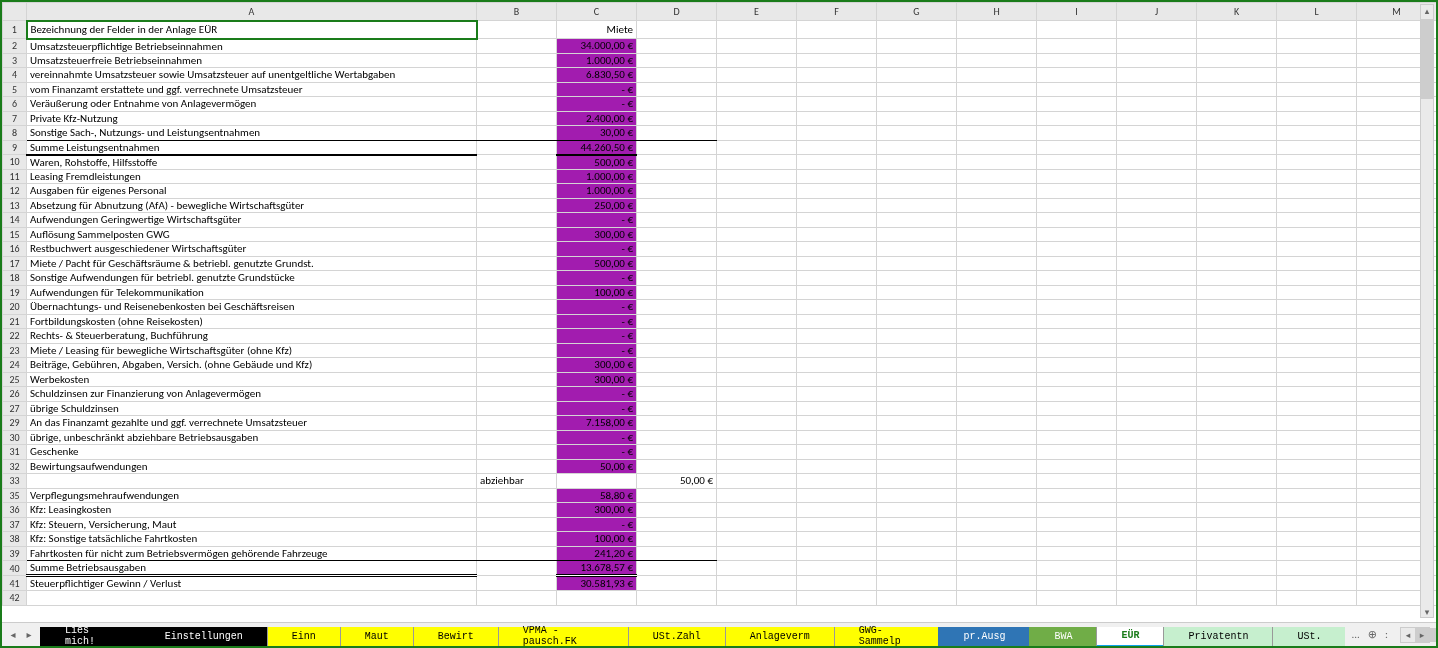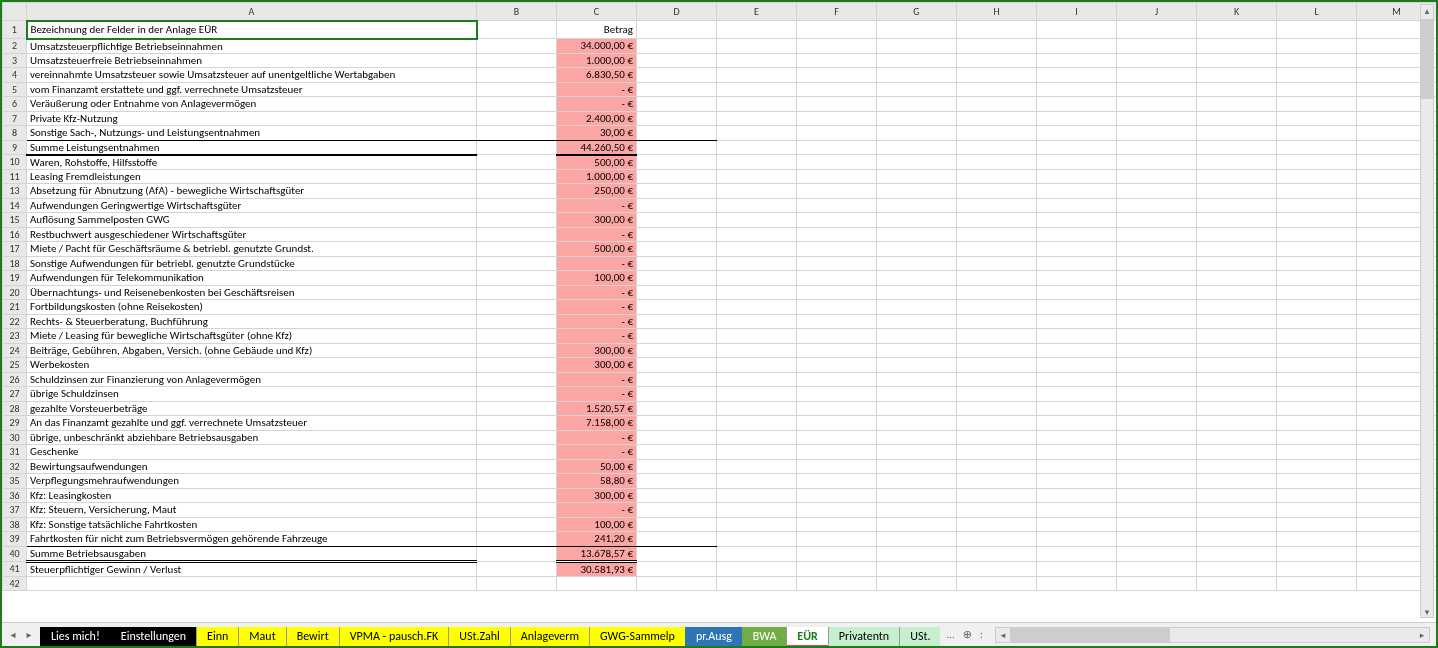--- a/index.html
+++ b/index.html
@@ -11,36 +11,36 @@
 table.sheet th.corner { width: 24px; background: #e8e8e8; }
 table.sheet th.rowhead { width: 24px; text-align: center; background: #e8e8e8; }
 table.sheet tr:first-child th { height: 18px; }
 col.col-A { width: 450px; }
 col.col-B { width: 80px; }
 col.col-C { width: 80px; }
 col.col-D { width: 80px; }
 col.col-rest { width: 80px; }
 .sel { border: 2px solid #1a7c1a !important; }
 .right { text-align: right; }
-.grey { background: #fca5a5; }
+.grey { background: #a21caf; }
 .bb1 { border-bottom: 1px solid #000 !important; }
 .bb2 { border-bottom: 2px solid #000 !important; }
 .btd { border-top: 3px double #000 !important; margin-left: 12px; }
 .tabstrip { position: absolute; left: 0; right: 0; bottom: 0; height: 24px; background: #f0f0f0; border-top: 1px solid #ccc; display: flex; align-items: center; }
 .tabnav { display: flex; align-items: center; padding: 0 4px; gap: 2px; }
 .tabnav .nbtn { width: 14px; height: 14px; display: flex; align-items: center; justify-content: center; color: #666; cursor: pointer; font-size: 10px; }
 .tabs { display: flex; align-items: flex-end; height: 24px; overflow: hidden; }
-.tab { height: 20px; padding: 0 10px; display: flex; align-items: center; border: 1px solid #999; border-top: none; margin-right: -1px; font-size: 12px; cursor: pointer; background: #fff; position: relative; }
+.tab { height: 20px; padding: 0 24px; display: flex; align-items: center; border: 1px solid #999; border-top: none; margin-right: -1px; font-size: 10px; cursor: pointer; background: #fff; position: relative; font-family: Liberation Mono, monospace; }
 .tab.black { background: #000; color: #fff; border-color:#000; }
 .tab.yellow { background: #ffff00; color: #000; }
 .tab.blue { background: #2f75b5; color: #fff; border-color:#2f75b5;}
 .tab.green { background: #70ad47; color: #fff; border-color:#70ad47;}
 .tab.ltgreen { background: #c6efce; color: #000; }
 .tab.active { background: #fff; color: #1a7c1a; font-weight: bold; border-bottom: 2px solid #1a7c1a; }
-.tab.active.greenbar { border-bottom: 2px solid #ef4444; text-align: center; }
+.tab.active.greenbar { border-bottom: 2px solid #0ea5e9; text-align: center; }
 .tabend { display:flex; align-items:center; padding:0 6px; gap:8px; color:#666; }
 .hscroll { flex: 1; height: 16px; margin: 0 6px; background: #eaeaea; border: 1px solid #ccc; position: relative; display:flex; align-items:center; }
 .hscroll .thumb { position: absolute; left: 14px; width: 160px; top: 0; bottom:0; background: #cdcdcd; }
 .hscroll .arr { width:14px; text-align:center; font-size:9px; color:#666; z-index:2;}
 .hscroll .arr.right { margin-left:auto; }
 .vscroll { position: absolute; right: 2px; top: 2px; bottom: 28px; width: 14px; background: #eaeaea; border:1px solid #ccc; }
 .vscroll .vthumb { position:absolute; top:14px; height:80px; left:0; right:0; background:#cdcdcd; }
 .vscroll .arr { position:absolute; left:0; right:0; text-align:center; font-size:9px; color:#666; }
 .vscroll .arr.up{top:0;} .vscroll .arr.dn{bottom:0;}
 </style>
@@ -82,21 +82,21 @@
   <th>L</th>
   <th>M</th>
 
 </tr>
 </thead>
 <tbody id="tbody">
 <tr>
   <th class="rowhead">1</th>
   <td class="sel">Bezeichnung der Felder in der Anlage EÜR</td>
   <td></td>
-  <td class="right">Betrag</td>
+  <td class="right">Miete</td>
   <td></td>
           <td></td>
           <td></td>
           <td></td>
           <td></td>
           <td></td>
           <td></td>
           <td></td>
           <td></td>
           <td></td>
@@ -255,20 +255,36 @@
           <td></td>
           <td></td>
           <td></td>
           <td></td>
           <td></td>
           <td></td>
           <td></td>
           <td></td>
         </tr>
         <tr>
+          <th class="rowhead">12</th>
+          <td>Ausgaben für eigenes Personal</td>
+          <td></td>
+          <td class="right grey">1.000,00 €</td>
+          <td class="right"></td>
+          <td></td>
+          <td></td>
+          <td></td>
+          <td></td>
+          <td></td>
+          <td></td>
+          <td></td>
+          <td></td>
+          <td></td>
+        </tr>
+        <tr>
           <th class="rowhead">13</th>
           <td>Absetzung für Abnutzung (AfA) - bewegliche Wirtschaftsgüter</td>
           <td></td>
           <td class="right grey">250,00 €</td>
           <td class="right"></td>
           <td></td>
           <td></td>
           <td></td>
           <td></td>
           <td></td>
@@ -495,36 +511,20 @@
           <td></td>
           <td></td>
           <td></td>
           <td></td>
           <td></td>
           <td></td>
           <td></td>
           <td></td>
         </tr>
         <tr>
-          <th class="rowhead">28</th>
-          <td>gezahlte Vorsteuerbeträge</td>
-          <td></td>
-          <td class="right grey">1.520,57 €</td>
-          <td class="right"></td>
-          <td></td>
-          <td></td>
-          <td></td>
-          <td></td>
-          <td></td>
-          <td></td>
-          <td></td>
-          <td></td>
-          <td></td>
-        </tr>
-        <tr>
           <th class="rowhead">29</th>
           <td>An das Finanzamt gezahlte und ggf. verrechnete Umsatzsteuer</td>
           <td></td>
           <td class="right grey">7.158,00 €</td>
           <td class="right"></td>
           <td></td>
           <td></td>
           <td></td>
           <td></td>
           <td></td>
@@ -564,20 +564,36 @@
           <td></td>
           <td></td>
           <td></td>
         </tr>
         <tr>
           <th class="rowhead">32</th>
           <td>Bewirtungsaufwendungen</td>
           <td></td>
           <td class="right grey">50,00 €</td>
           <td class="right"></td>
+          <td></td>
+          <td></td>
+          <td></td>
+          <td></td>
+          <td></td>
+          <td></td>
+          <td></td>
+          <td></td>
+          <td></td>
+        </tr>
+        <tr>
+          <th class="rowhead">33</th>
+          <td></td>
+          <td>abziehbar</td>
+          <td class="right"></td>
+          <td class="right">50,00 €</td>
           <td></td>
           <td></td>
           <td></td>
           <td></td>
           <td></td>
           <td></td>
           <td></td>
           <td></td>
           <td></td>
         </tr>

